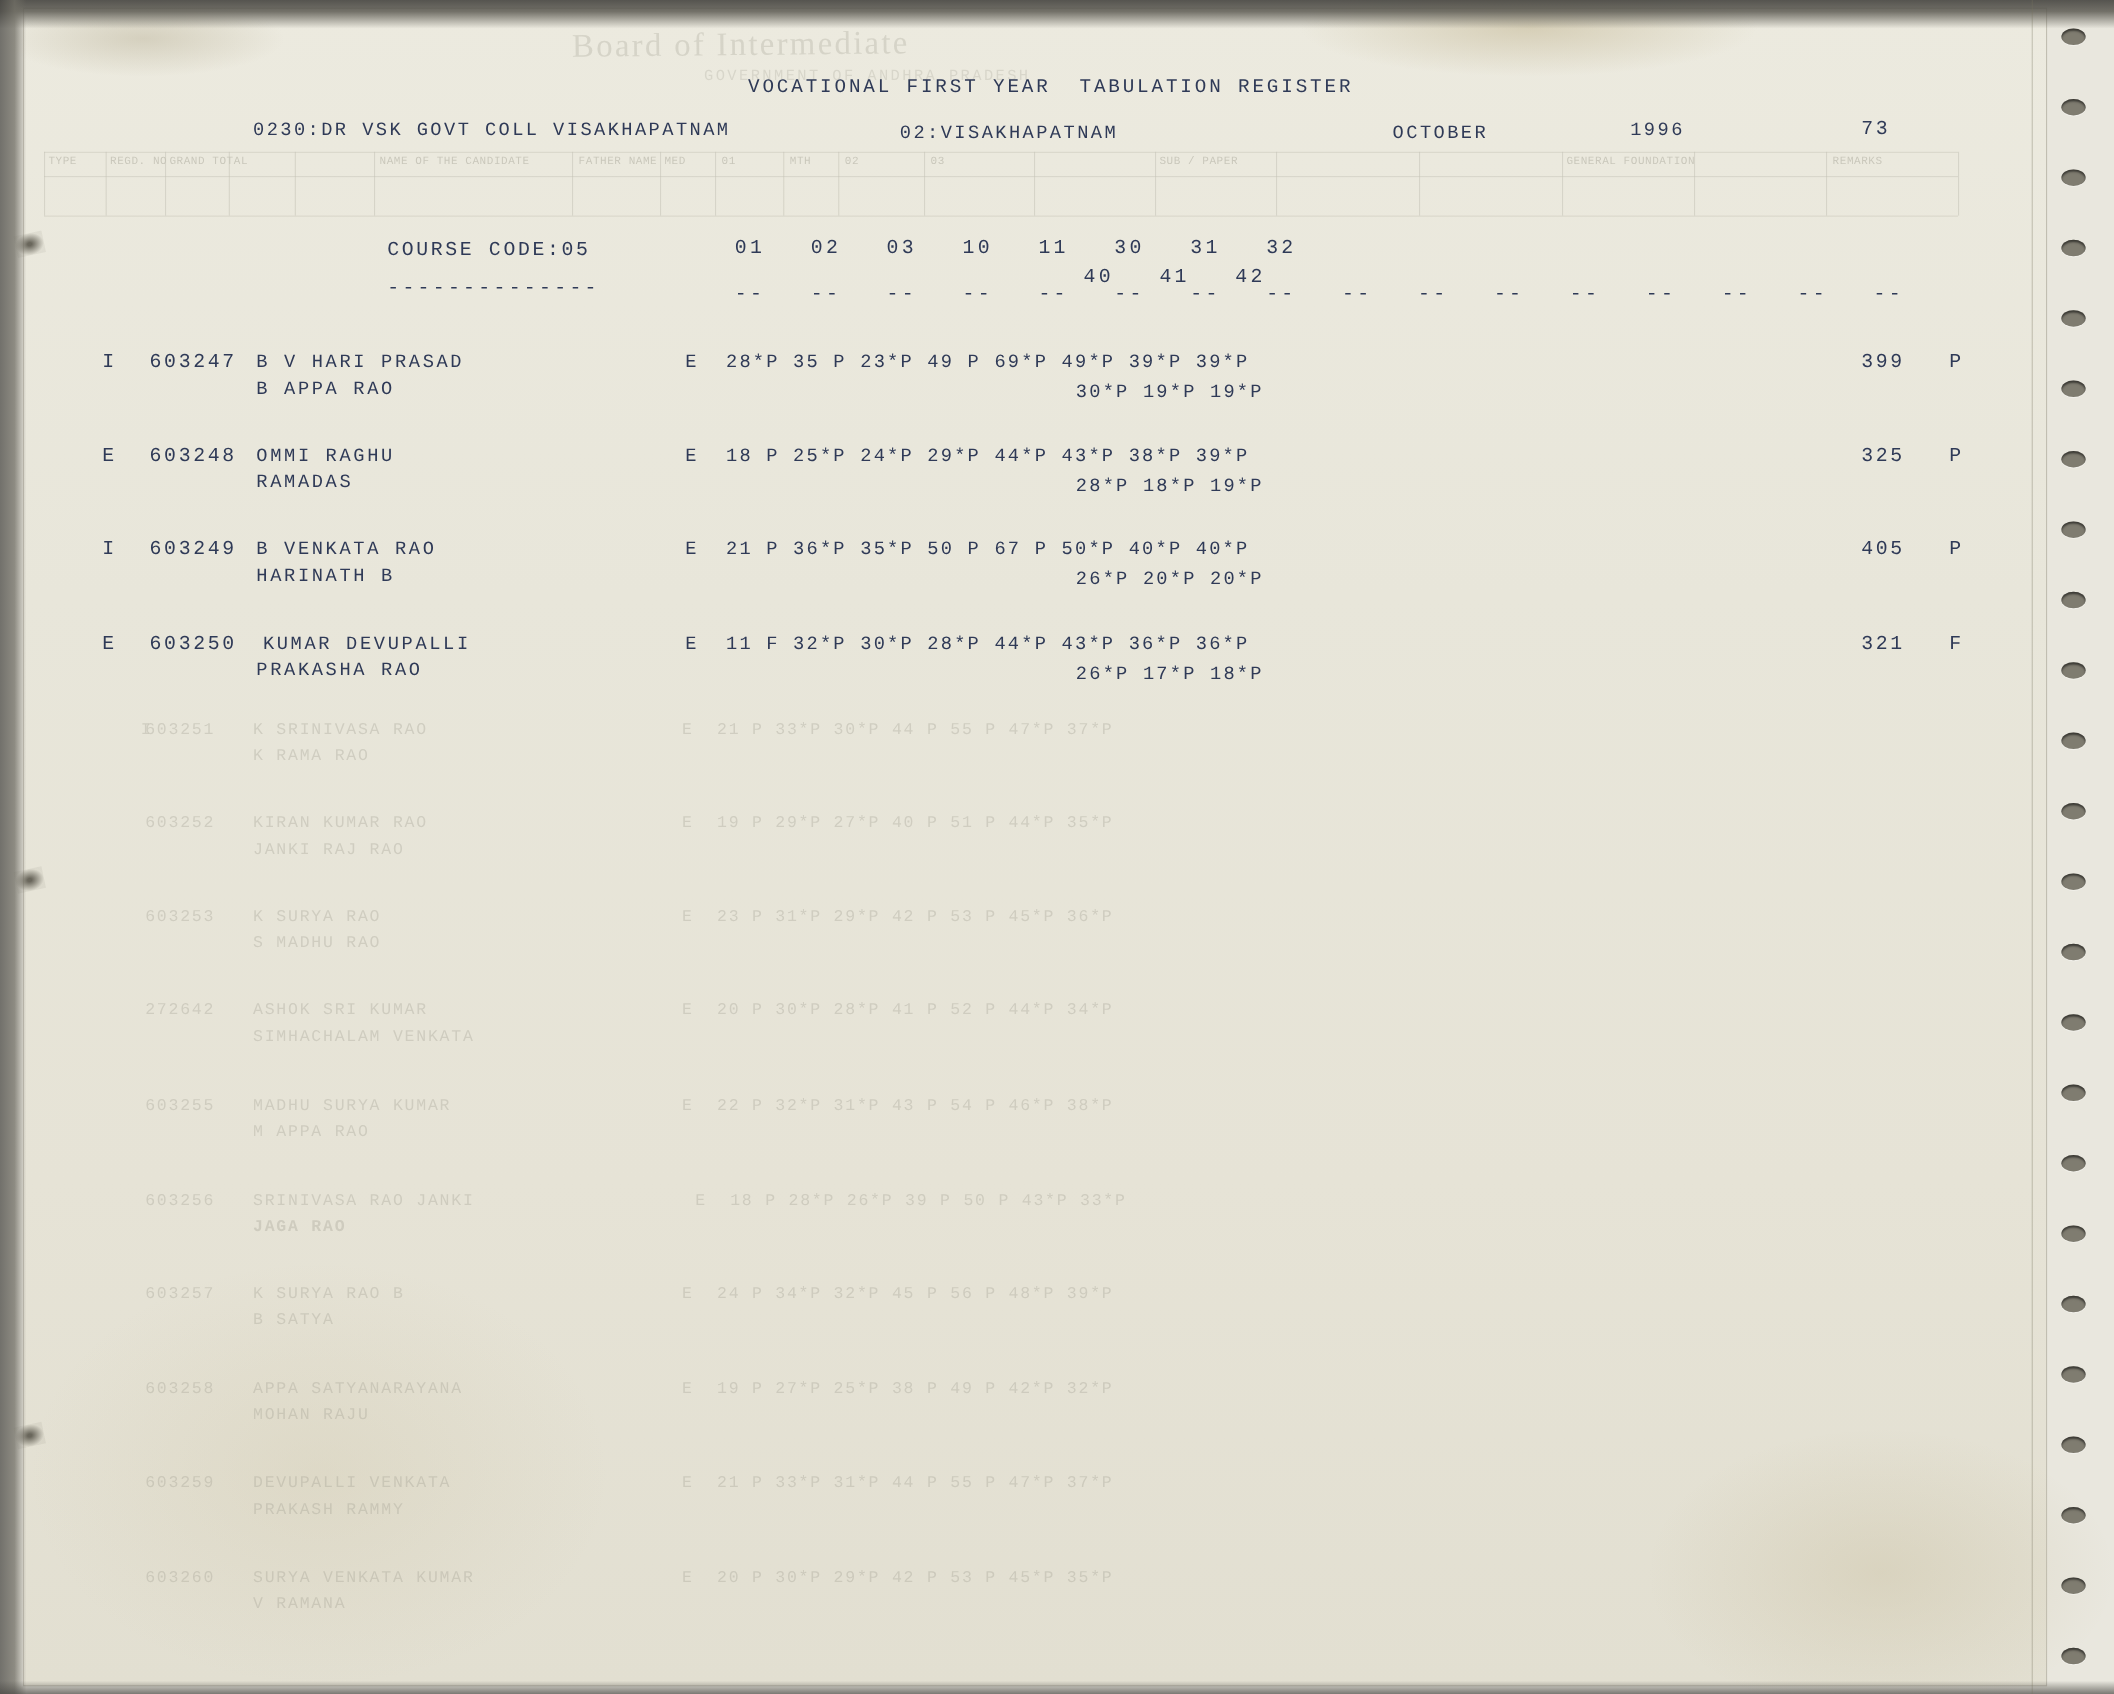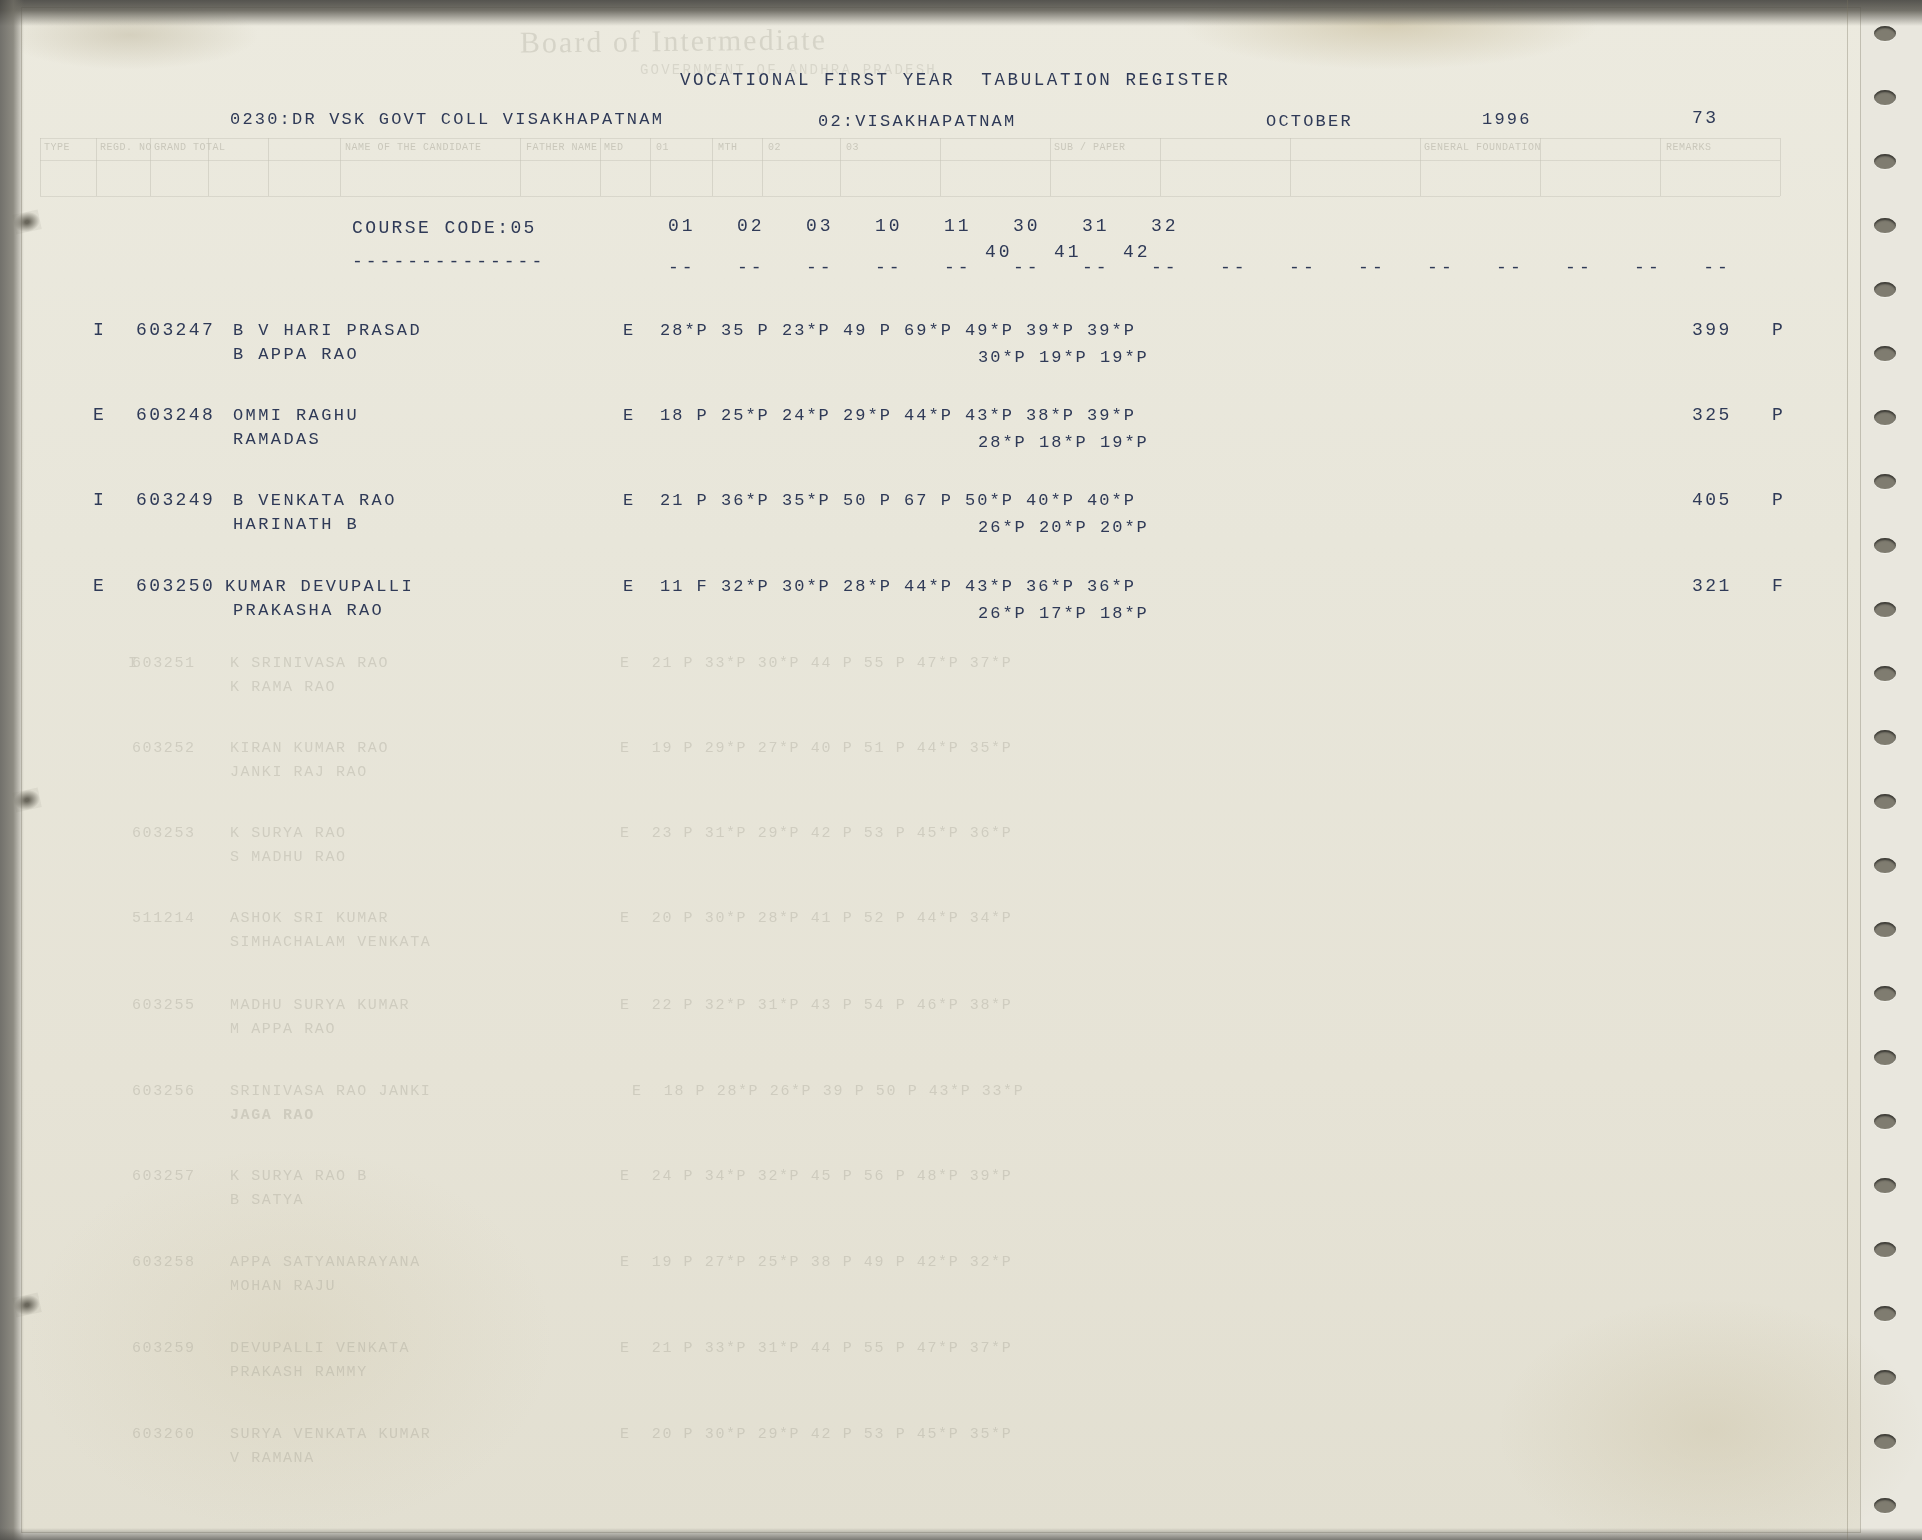--- a/index.html
+++ b/index.html
@@ -264,21 +264,21 @@
       <div class="grow-text" style="left:132px; top:740px;">603252</div>
       <div class="grow-text" style="left:230px; top:740px;">KIRAN KUMAR RAO</div>
       <div class="grow-text" style="left:230px; top:764px;">JANKI RAJ RAO</div>
       <div class="grow-text" style="left:620px; top:740px;">E  19 P 29*P 27*P 40 P 51 P 44*P 35*P</div>
 
       <div class="grow-text" style="left:132px; top:825px;">603253</div>
       <div class="grow-text" style="left:230px; top:825px;">K SURYA RAO</div>
       <div class="grow-text" style="left:230px; top:849px;">S MADHU RAO</div>
       <div class="grow-text" style="left:620px; top:825px;">E  23 P 31*P 29*P 42 P 53 P 45*P 36*P</div>
 
-      <div class="grow-text" style="left:132px; top:910px;">511214</div>
+      <div class="grow-text" style="left:132px; top:910px;">272642</div>
       <div class="grow-text" style="left:230px; top:910px;">ASHOK SRI KUMAR</div>
       <div class="grow-text" style="left:230px; top:934px;">SIMHACHALAM VENKATA</div>
       <div class="grow-text" style="left:620px; top:910px;">E  20 P 30*P 28*P 41 P 52 P 44*P 34*P</div>
 
       <div class="grow-text" style="left:132px; top:997px;">603255</div>
       <div class="grow-text" style="left:230px; top:997px;">MADHU SURYA KUMAR</div>
       <div class="grow-text" style="left:230px; top:1021px;">M APPA RAO</div>
       <div class="grow-text" style="left:620px; top:997px;">E  22 P 32*P 31*P 43 P 54 P 46*P 38*P</div>
 
       <div class="grow-text" style="left:132px; top:1083px;font-family:Liberation Mono, monospace;">603256</div>
@@ -353,21 +353,21 @@
     <div class="t name" style="left:233px; top:515px;">HARINATH B</div>
     <div class="t marks" style="left:623px; top:491px;">E</div>
     <div class="t marks" style="left:660px; top:491px;">21 P 36*P 35*P 50 P 67 P 50*P 40*P 40*P</div>
     <div class="t marks" style="left:978px; top:518px;">26*P 20*P 20*P</div>
     <div class="t big" style="left:1692px;top:490px;">405</div>
     <div class="t big" style="left:1772px;top:490px;">P</div>
 
     
     <div class="t big" style="left:93px;  top:576px;">E</div>
     <div class="t big" style="left:136px; top:576px;">603250</div>
-    <div class="t name" style="left:225px; top:577px;">KUMAR DEVUPALLI</div>
+    <div class="t name" style="left:239px; top:577px;">KUMAR DEVUPALLI</div>
     <div class="t name" style="left:233px; top:601px;">PRAKASHA RAO</div>
     <div class="t marks" style="left:623px; top:577px;">E</div>
     <div class="t marks" style="left:660px; top:577px;">11 F 32*P 30*P 28*P 44*P 43*P 36*P 36*P</div>
     <div class="t marks" style="left:978px; top:604px;">26*P 17*P 18*P</div>
     <div class="t big" style="left:1692px;top:576px;">321</div>
     <div class="t big" style="left:1772px;top:576px;">F</div>
   </div>
 
   <div class="punch" style="top:212px;"></div>
   <div class="punch" style="top:790px;"></div>

